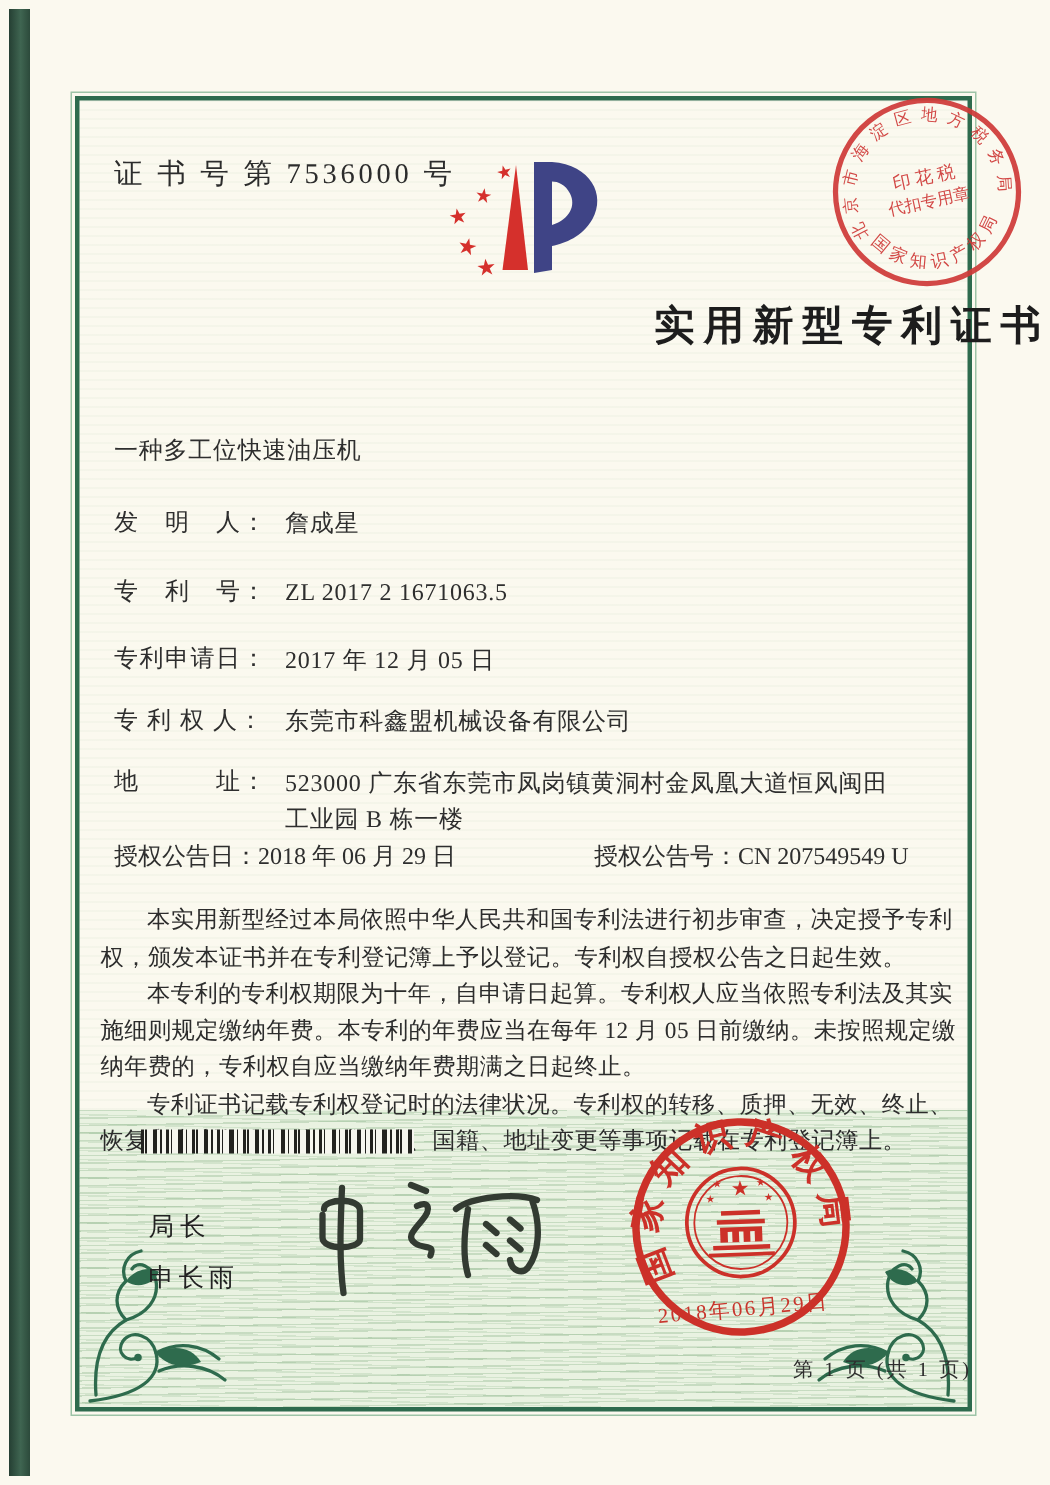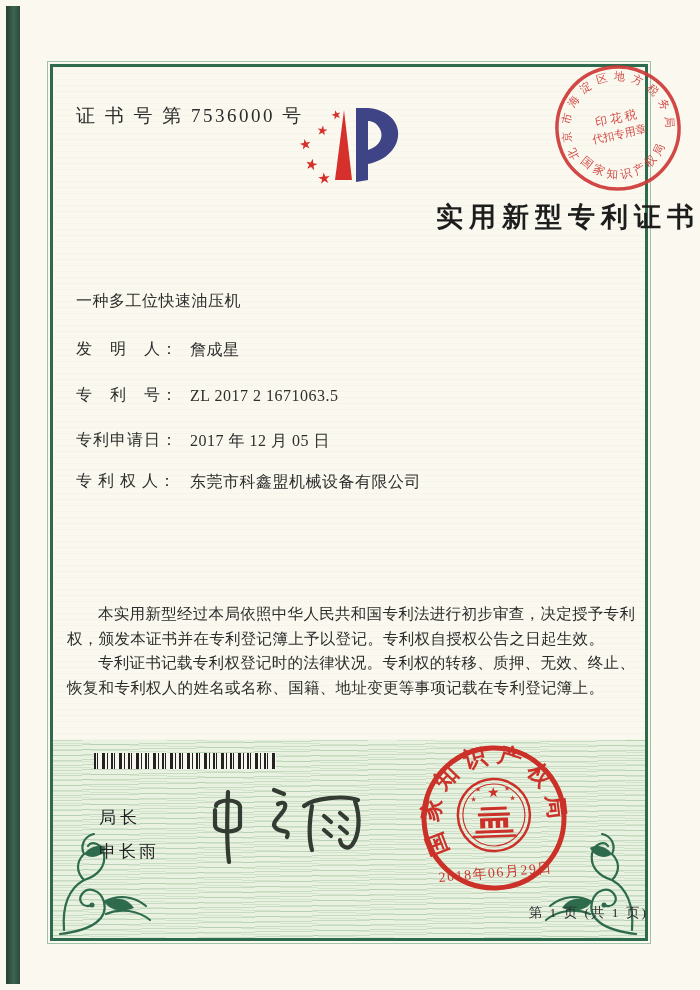--- a/index.html
+++ b/index.html
@@ -136,24 +136,38 @@
       <span class="val">ZL 2017 2 1671063.5</span>
     </div>
     <div class="field-row m3">
       <span class="lbl">专利申请日：</span>
       <span class="val">2017 年 12 月 05 日</span>
     </div>
     <div class="field-row m4">
       <span class="lbl">专 利 权 人：</span>
       <span class="val">东莞市科鑫盟机械设备有限公司</span>
     </div>
+    <div class="field-row m5">
+      <span class="lbl">地　　　址：</span>
+      <span class="val">523000 广东省东莞市凤岗镇黄洞村金凤凰大道恒风闽田
+工业园 B 栋一楼</span>
+    </div>
+    <div class="grant-row">
+      <span class="lbl">授权公告日：</span>
+      <span class="val">2018 年 06 月 29 日</span>
+      <span class="grant-right">
+        <span class="lbl">授权公告号：</span>
+        <span>CN 207549549 U</span>
+      </span>
+    </div>
   </div>
 
   <div class="body-text">
     <p>本实用新型经过本局依照中华人民共和国专利法进行初步审查，决定授予专利权，颁发本证书并在专利登记簿上予以登记。专利权自授权公告之日起生效。</p>
+    <p>本专利的专利权期限为十年，自申请日起算。专利权人应当依照专利法及其实施细则规定缴纳年费。本专利的年费应当在每年 12 月 05 日前缴纳。未按照规定缴纳年费的，专利权自应当缴纳年费期满之日起终止。</p>
     <p>专利证书记载专利权登记时的法律状况。专利权的转移、质押、无效、终止、恢复和专利权人的姓名或名称、国籍、地址变更等事项记载在专利登记簿上。</p>
   </div>
 
   <div class="barcode"></div>
   <div class="signoff-title">局长</div>
   <div class="signoff-name">申长雨</div>
 
   <svg class="signature" viewBox="0 0 168 88">
     <g stroke="#333b32" fill="none" stroke-width="4.2" stroke-linecap="round" stroke-linejoin="round">
       <path d="M18,28 C18,21 42,20 42,29 L42,48 C42,55 17,56 17,47 L17,32"></path>

